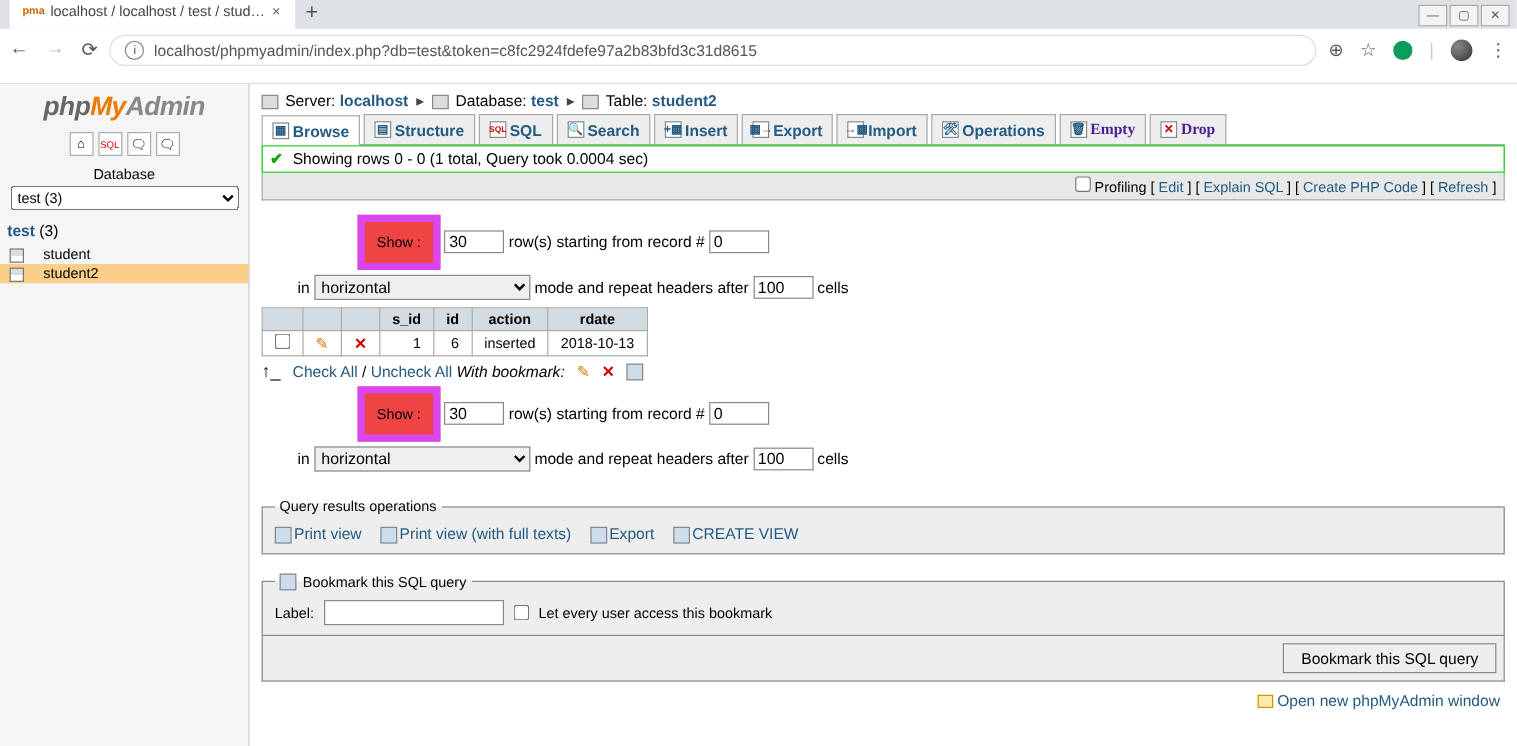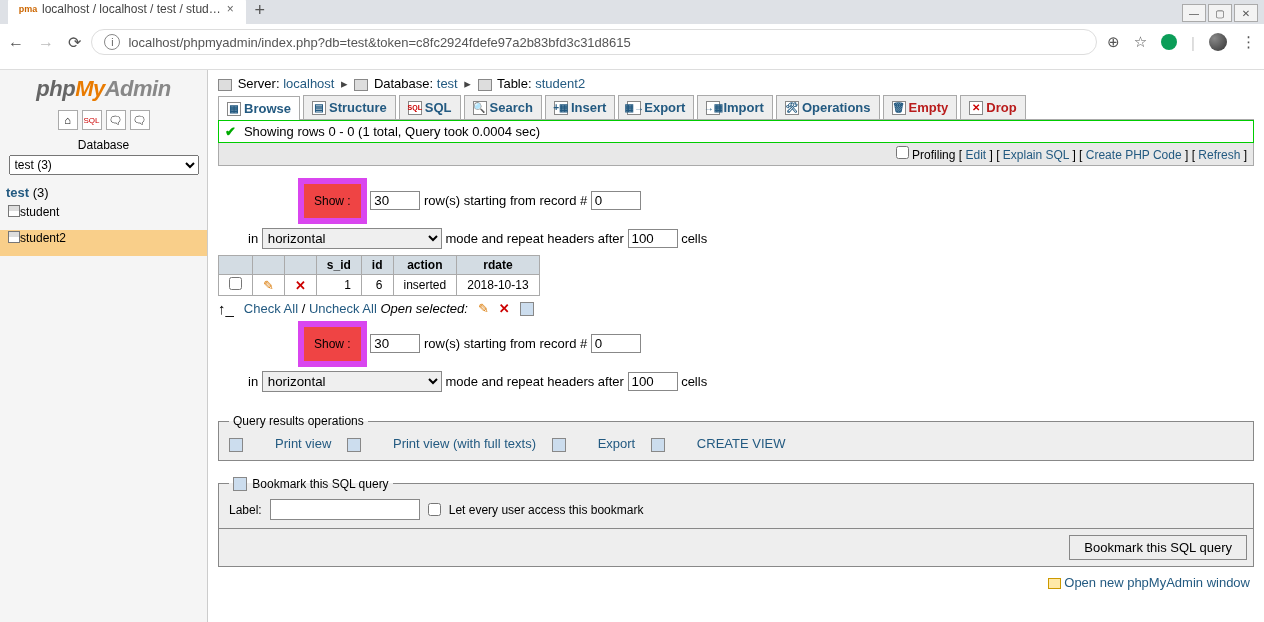--- a/index.html
+++ b/index.html
@@ -30,37 +30,37 @@
 .pma-logo .php { color: #666; }
 .pma-logo .my { color: #e97b00; }
 .pma-logo .admin { color: #888; }
 .quick-icons { display: flex; justify-content: center; gap: 4px; margin: 4px 0 8px; }
 .quick-icons span { width: 20px; height: 20px; border: 1px solid #aaa; background: #fff; display: flex; align-items: center; justify-content: center; font-size: 11px; }
 .db-label { font-size: 12px; margin-bottom: 3px; }
 .db-select { width: 190px; font-size: 12px; padding: 1px; }
 .db-name { text-align: left; padding: 10px 6px 4px; font-size: 13px; }
 .db-name a { color: #235a81; font-weight: bold; text-decoration: none; }
 .table-list { text-align: left; }
-.table-list div { padding: 1px 6px 11px 8px; font-size: 12px; display: flex; align-items: flex-start; gap: 0; }
+.table-list div { padding: 1px 6px 1px 8px; font-size: 12px; display: flex; align-items: flex-end; gap: 16px; }
 .table-list .sel { background: #f9cf8a; }
 .tbl-ico { width: 12px; height: 12px; border: 1px solid #777; display: inline-block; background: linear-gradient(to bottom, #ddd 50%, #fff 50%); }
 
 
 .content { flex: 1; padding: 6px 10px; overflow: hidden; }
 .breadcrumb { font-size: 13px; padding-bottom: 4px; }
-.breadcrumb a { color: #235a81; text-decoration: none; font-weight: normal; }
+.breadcrumb a { color: #235a81; text-decoration: none; font-weight: bold; }
 .breadcrumb .sep { color: #444; padding: 0 3px; }
 .bc-ico { display: inline-block; width: 14px; height: 12px; border: 1px solid #888; vertical-align: middle; margin-right: 2px; background: #ddd; }
 
 
 .tabs { display: flex; border-bottom: 1px solid #aaa; }
 .tab { display: flex; align-items: center; gap: 3px; padding: 4px 8px; border: 1px solid #aaa; border-bottom: none; margin-right: 3px; background: #eee; font-size: 13px; cursor: pointer; }
 .tab.active { background: #fff; position: relative; top: 1px; }
 .tab.active span { color: #235a81; font-weight: bold; }
-.tab .red { color: #b91c1c; font-weight: bold; }
+.tab .red { color: #4c1d95; font-weight: bold; font-family: Liberation Serif, serif; }
 .tab span { color: #235a81; font-weight: bold; }
 .tab-ico { width: 14px; height: 14px; display: inline-flex; align-items: center; justify-content: center; font-size: 10px; border: 1px solid #888; background: #fff; }
 
 
 .notice { border: 1px solid #0c0; background: #fff; padding: 3px 6px; margin-top: 0; display: flex; align-items: center; gap: 8px; font-size: 13px; }
 .check-mark { color: #0a0; font-weight: bold; }
 
 
 .sqlbox { background: #e8e8e8; border: 1px solid #aaa; border-top: none; padding: 4px 6px; font-family: monospace; font-size: 10px; line-height: 1.3; }
 .sql-kw { color: #909; }
@@ -88,21 +88,21 @@
 
 
 .checkall { padding: 4px 0; font-size: 13px; display: flex; align-items: center; gap: 10px; }
 .checkall a { color: #235a81; text-decoration: none; }
 .arrow-ico { font-size: 15px; }
 
 
 fieldset { border: 1px solid #888; padding: 8px 10px; margin-top: 16px; background: #eee; }
 legend { font-size: 12px; font-weight: normal; padding: 0 4px; }
 .fs-links { font-size: 13px; }
-.fs-links a { color: #235a81; text-decoration: none; margin-right: 12px; margin-left: 30px; }
+.fs-links a { color: #235a81; text-decoration: none; margin-right: 12px; }
 .small-ico { width: 14px; height: 14px; display: inline-block; vertical-align: middle; border: 1px solid #888; background: #cde; margin-right: 2px; }
 
 .bookmark-row { display: flex; align-items: center; gap: 8px; font-size: 12px; }
 .bookmark-row input[type=text] { border: 1px solid #888; padding: 2px; width: 150px; }
 
 .bottom-bar { background: #eee; border: 1px solid #888; border-top: none; padding: 6px; text-align: right; }
 .bigbtn { border: 1px solid #888; background: #eee; padding: 4px 14px; font-size: 13px; }
 
 .footer-link { text-align: right; padding: 8px 4px; font-size: 13px; }
 .footer-link a { color: #235a81; text-decoration: none; }
@@ -288,21 +288,21 @@
         <td>2018-10-13</td>
       </tr>
     </tbody>
       </table>
 
     <div class="checkall">
       <span class="arrow-ico">↑_</span>
       <span>
         <a href="#">Check All</a> /
         <a href="#">Uncheck All</a>
-        <i>Open selected:</i>
+        <i>With bookmark:</i>
       </span>
       <span class="pencil">✎</span>
       <span class="redx">✕</span>
       <span class="small-ico"></span>
     </div>
 
     <div class="qctrl" style="padding-top:0;">
       <div style="padding-left:80px;">
         <button class="show-btn">Show :</button>
         <input type="text" value="30" style="">

